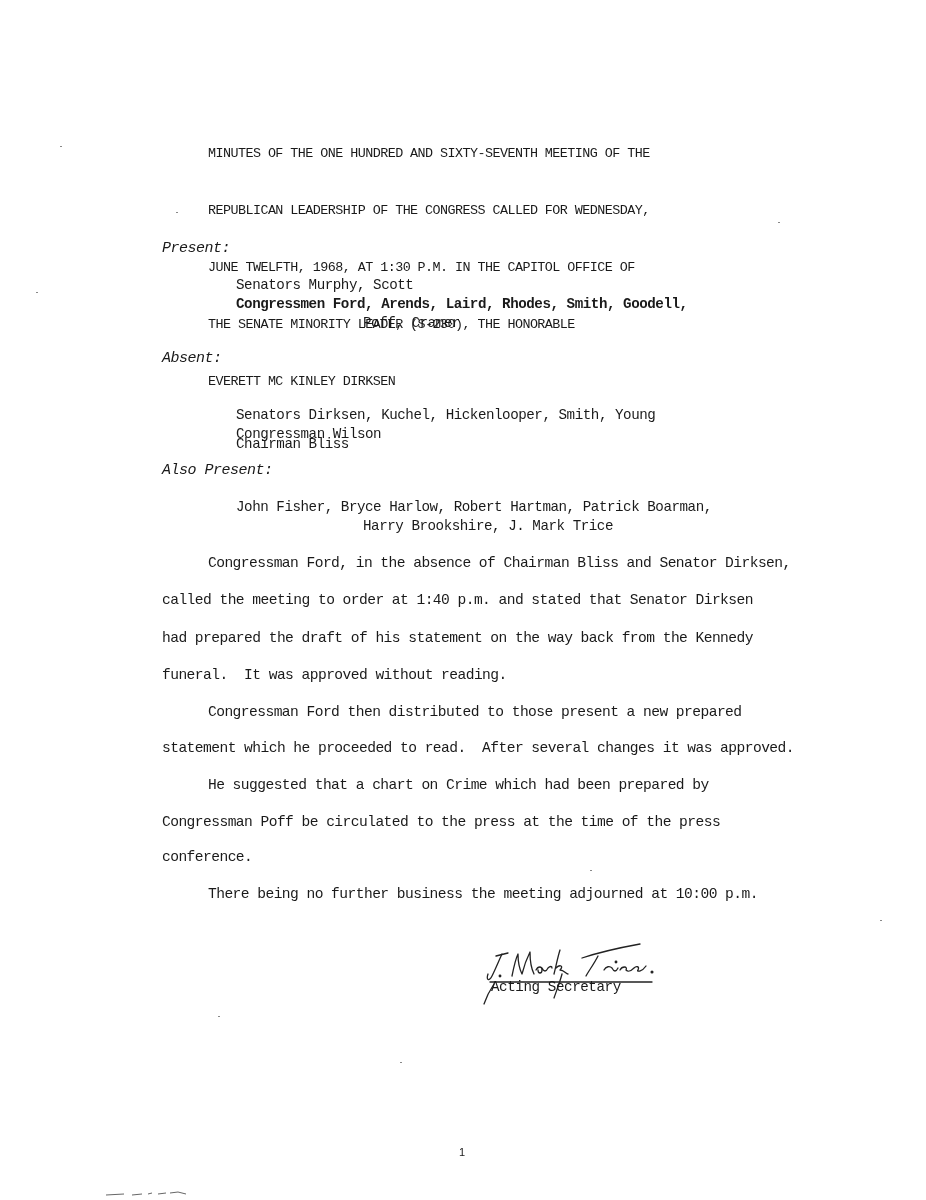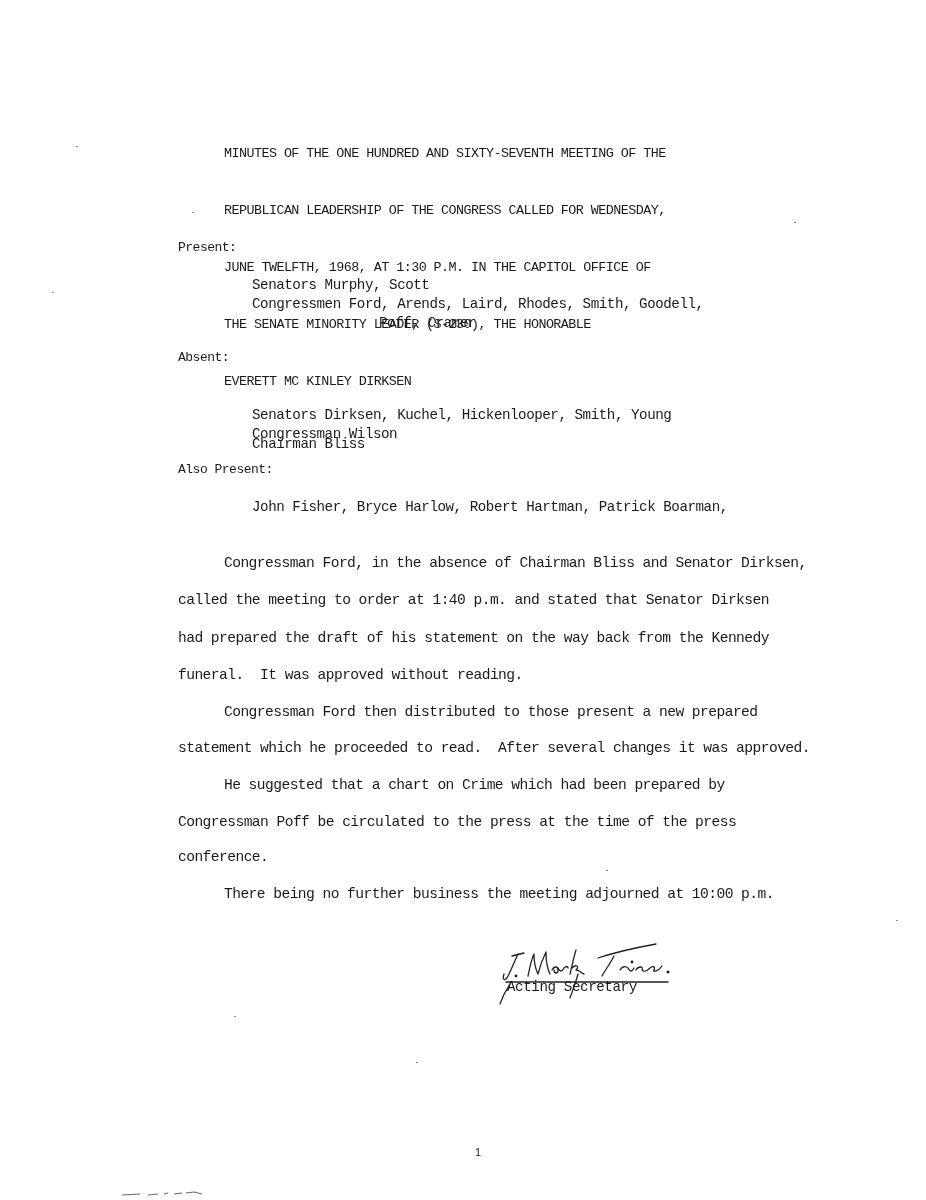--- a/index.html
+++ b/index.html
@@ -10,37 +10,38 @@
     body {
       width: 926px;
       height: 1200px;
       position: relative;
       overflow: hidden;
       font-family: "Liberation Mono", "DejaVu Sans Mono", monospace;
       color: #1a1a1a;
     }
     .page {
       position: absolute;
-      left: 16px; top: 0;
+      left: 0; top: 0;
       width: 807px;
       height: 1200px;
     }
     .abs { position: absolute; white-space: pre; }
     .heading {
       left: 208px;
       top: 106px;
       font-size: 13.4px;
       line-height: 19px;
       letter-spacing: -0.55px;
       white-space: pre;
     }
     .heading div { height: 19px; }
     .label {
-      font-size: 13px;
+      font-size: 15px;
       letter-spacing: -0.5px;
+      font-style: italic;
     }
     .list-line {
       font-size: 14.2px;
       letter-spacing: -0.45px;
       line-height: 19.5px;
     }
     .para-line {
       font-size: 14.6px;
       letter-spacing: -0.55px;
     }
@@ -67,30 +68,31 @@
   <div class="abs heading">
     <div>MINUTES OF THE ONE HUNDRED AND SIXTY-SEVENTH MEETING OF THE</div>
     <div>REPUBLICAN LEADERSHIP OF THE CONGRESS CALLED FOR WEDNESDAY,</div>
     <div>JUNE TWELFTH, 1968, AT 1:30 P.M. IN THE CAPITOL OFFICE OF</div>
     <div>THE SENATE MINORITY LEADER (S-230), THE HONORABLE</div>
     <div>EVERETT MC KINLEY DIRKSEN</div>
   </div>
 
   <div class="abs label" style="left:162px; top:240px;">Present:</div>
   <div class="abs list-line" style="left:236px; top:276px;">Senators Murphy, Scott</div>
-  <div class="abs list-line" style="left:236px; top:295px;">Congressmen Ford, Arends, Laird, Rhodes, Smith, Goodell,</div>
+  <div class="abs list-line" style="left:236px; top:295px;font-weight:bold;">Congressmen Ford, Arends, Laird, Rhodes, Smith, Goodell,</div>
   <div class="abs list-line" style="left:363px; top:314px;">Poff, Cramer</div>
 
   <div class="abs label" style="left:162px; top:350px;">Absent:</div>
   <div class="abs list-line" style="left:236px; top:387px;margin-top:48px;">Chairman Bliss</div>
   <div class="abs list-line" style="left:236px; top:406px;">Senators Dirksen, Kuchel, Hickenlooper, Smith, Young</div>
   <div class="abs list-line" style="left:236px; top:425px;">Congressman Wilson</div>
 
   <div class="abs label" style="left:162px; top:462px;">Also Present:</div>
   <div class="abs list-line" style="left:236px; top:498px;">John Fisher, Bryce Harlow, Robert Hartman, Patrick Boarman,</div>
+  <div class="abs list-line" style="left:363px; top:517px;">Harry Brookshire, J. Mark Trice</div>
 
   <div>
     <div class="abs para-line" style="left:208px; top:555px;">Congressman Ford, in the absence of Chairman Bliss and Senator Dirksen,</div>
     <div class="abs para-line" style="left:162px; top:592px;">called the meeting to order at 1:40 p.m. and stated that Senator Dirksen</div>
     <div class="abs para-line" style="left:162px; top:630px;">had prepared the draft of his statement on the way back from the Kennedy</div>
     <div class="abs para-line" style="left:162px; top:667px;">funeral.  It was approved without reading.</div>
   </div>
 
   <div>
     <div class="abs para-line" style="left:208px; top:704px;">Congressman Ford then distributed to those present a new prepared</div>

